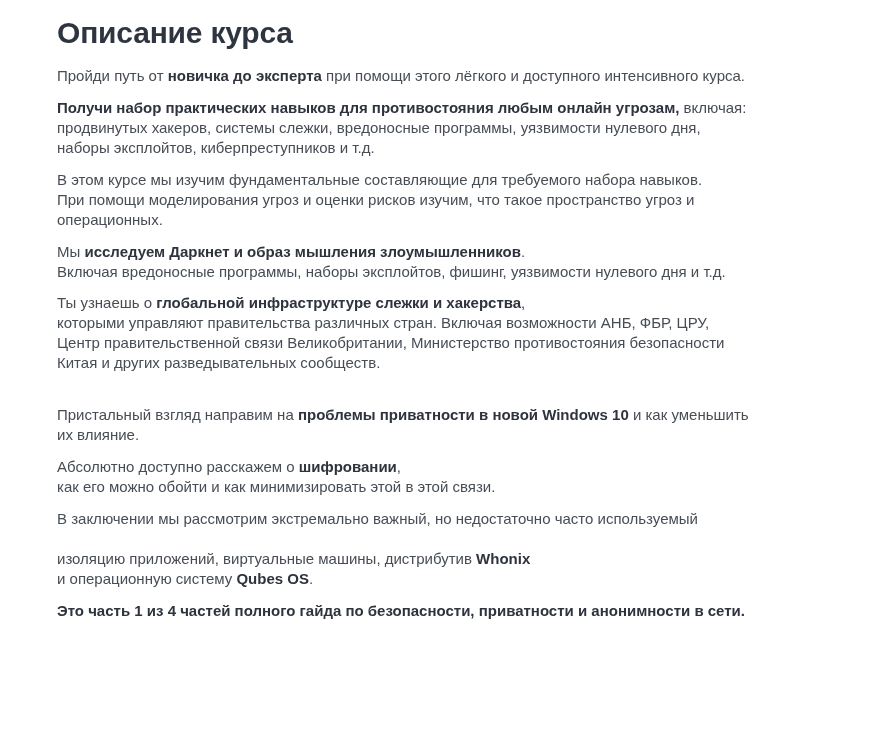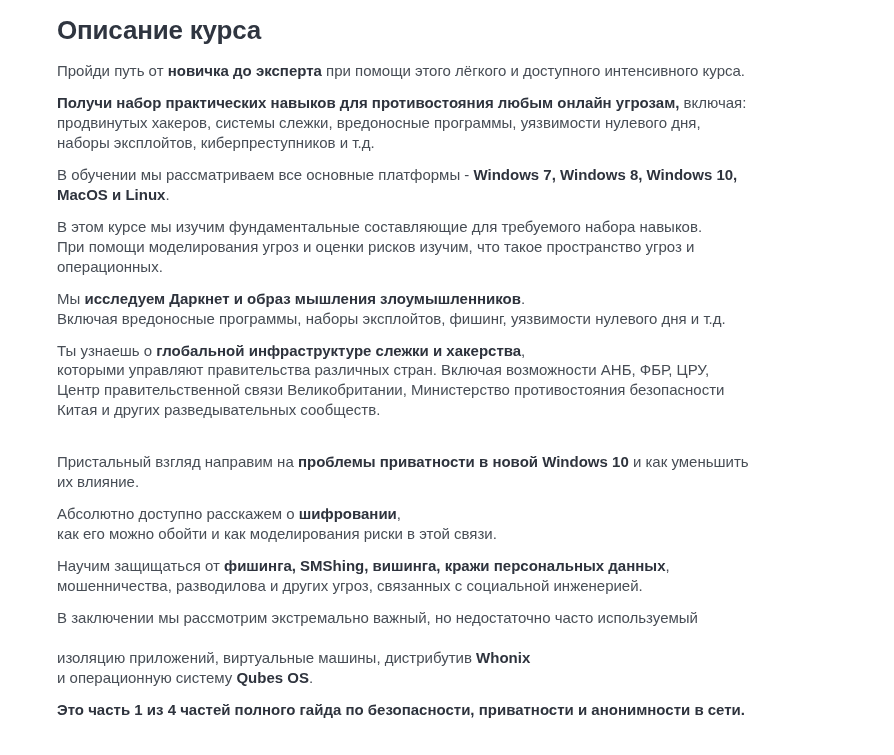--- a/index.html
+++ b/index.html
@@ -16,21 +16,21 @@
     min-height:755px;
     background:var(--page-bg);
     font-family:"Liberation Sans","DejaVu Sans",sans-serif;
     -webkit-font-smoothing:antialiased;
   }
   .page{
     padding:15px 57px 20px 57px;
   }
   .page-title{
     margin:0 0 15px 0;
-    font-size:26px;
+    font-size:30px;
     line-height:1.2;
     font-weight:700;
     color:var(--heading-color);
     letter-spacing:-0.2px;
   }
   .description p{
     margin:0 0 12px 0;
     font-size:15px;
     line-height:1.33;
     font-weight:400;
@@ -43,23 +43,21 @@
   }
 </style>
 </head>
 <body>
 
 <main class="page">
   <h2 class="page-title">Описание курса</h2>
   <div class="description">
       <p><span>Пройди путь от </span><strong>новичка до эксперта</strong><span> при помощи этого лёгкого и доступного интенсивного курса.</span></p>
       <p><strong>Получи набор практических навыков для противостояния любым онлайн угрозам,</strong><span> включая:</span><br><span>продвинутых хакеров, системы слежки, вредоносные программы, уязвимости нулевого дня,</span><br><span>наборы эксплойтов, киберпреступников и т.д.</span></p>
-      <p><span>В обучении мы рассматриваем все основные платформы - </span><strong>Windows 7, Windows 8, Windows 10,</strong><br><strong>MacOS и Linux</strong><span>.</span></p>
       <p><span>В этом курсе мы изучим фундаментальные составляющие для требуемого набора навыков.</span><br><span>При помощи моделирования угроз и оценки рисков изучим, что такое пространство угроз и</span><br><span>операционных.</span></p>
       <p><span>Мы </span><strong>исследуем Даркнет и образ мышления злоумышленников</strong><span>.</span><br><span>Включая вредоносные программы, наборы эксплойтов, фишинг, уязвимости нулевого дня и т.д.</span></p>
       <p><span>Ты узнаешь о </span><strong>глобальной инфраструктуре слежки и хакерства</strong><span>,</span><br><span>которыми управляют правительства различных стран. Включая возможности АНБ, ФБР, ЦРУ,</span><br><span>Центр правительственной связи Великобритании, Министерство противостояния безопасности</span><br><span>Китая и других разведывательных сообществ.</span></p>
       <p><br><span>Пристальный взгляд направим на </span><strong>проблемы приватности в новой Windows 10</strong><span> и как уменьшить</span><br><span>их влияние.</span></p>
-      <p><span>Абсолютно доступно расскажем о </span><strong>шифровании</strong><span>,</span><br><span>как его можно обойти и как моделирования риски в этой связи.</span></p>
-      <p><span>Научим защищаться от </span><strong>фишинга, SMShing, вишинга, кражи персональных данных</strong><span>,</span><br><span>мошенничества, разводилова и других угроз, связанных с социальной инженерией.</span></p>
+      <p><span>Абсолютно доступно расскажем о </span><strong>шифровании</strong><span>,</span><br><span>как его можно обойти и как минимизировать этой в этой связи.</span></p>
       <p><span>В заключении мы рассмотрим экстремально важный, но недостаточно часто используемый</span><br><br><span>изоляцию приложений, виртуальные машины, дистрибутив </span><strong>Whonix</strong><br><span>и операционную систему </span><strong>Qubes OS</strong><span>.</span></p>
       <p><strong>Это часть 1 из 4 частей полного гайда по безопасности, приватности и анонимности в сети.</strong></p>
     </div>
 </main>
 
 </body></html>

